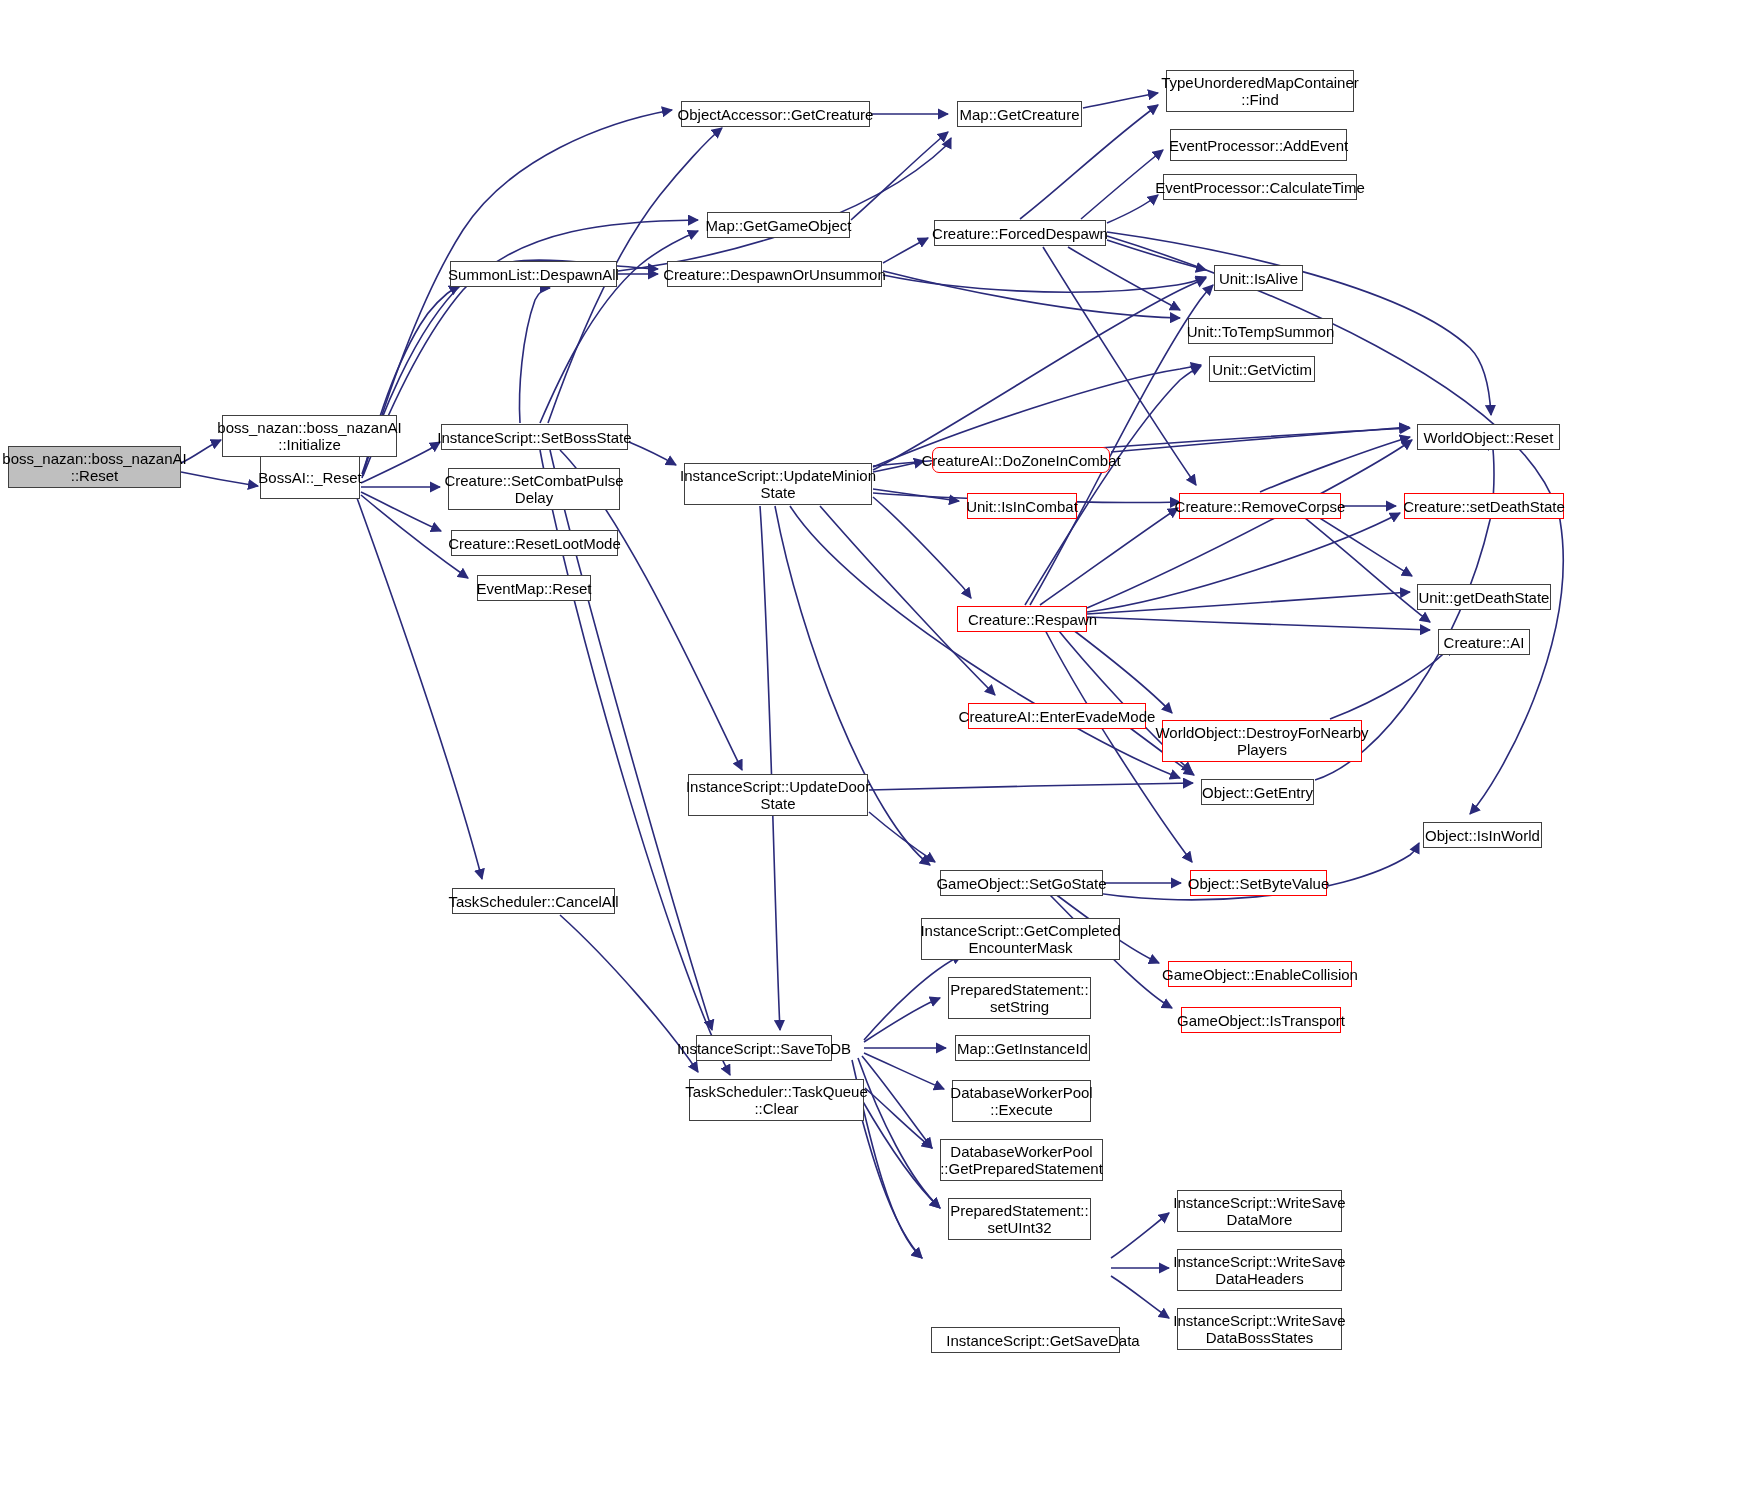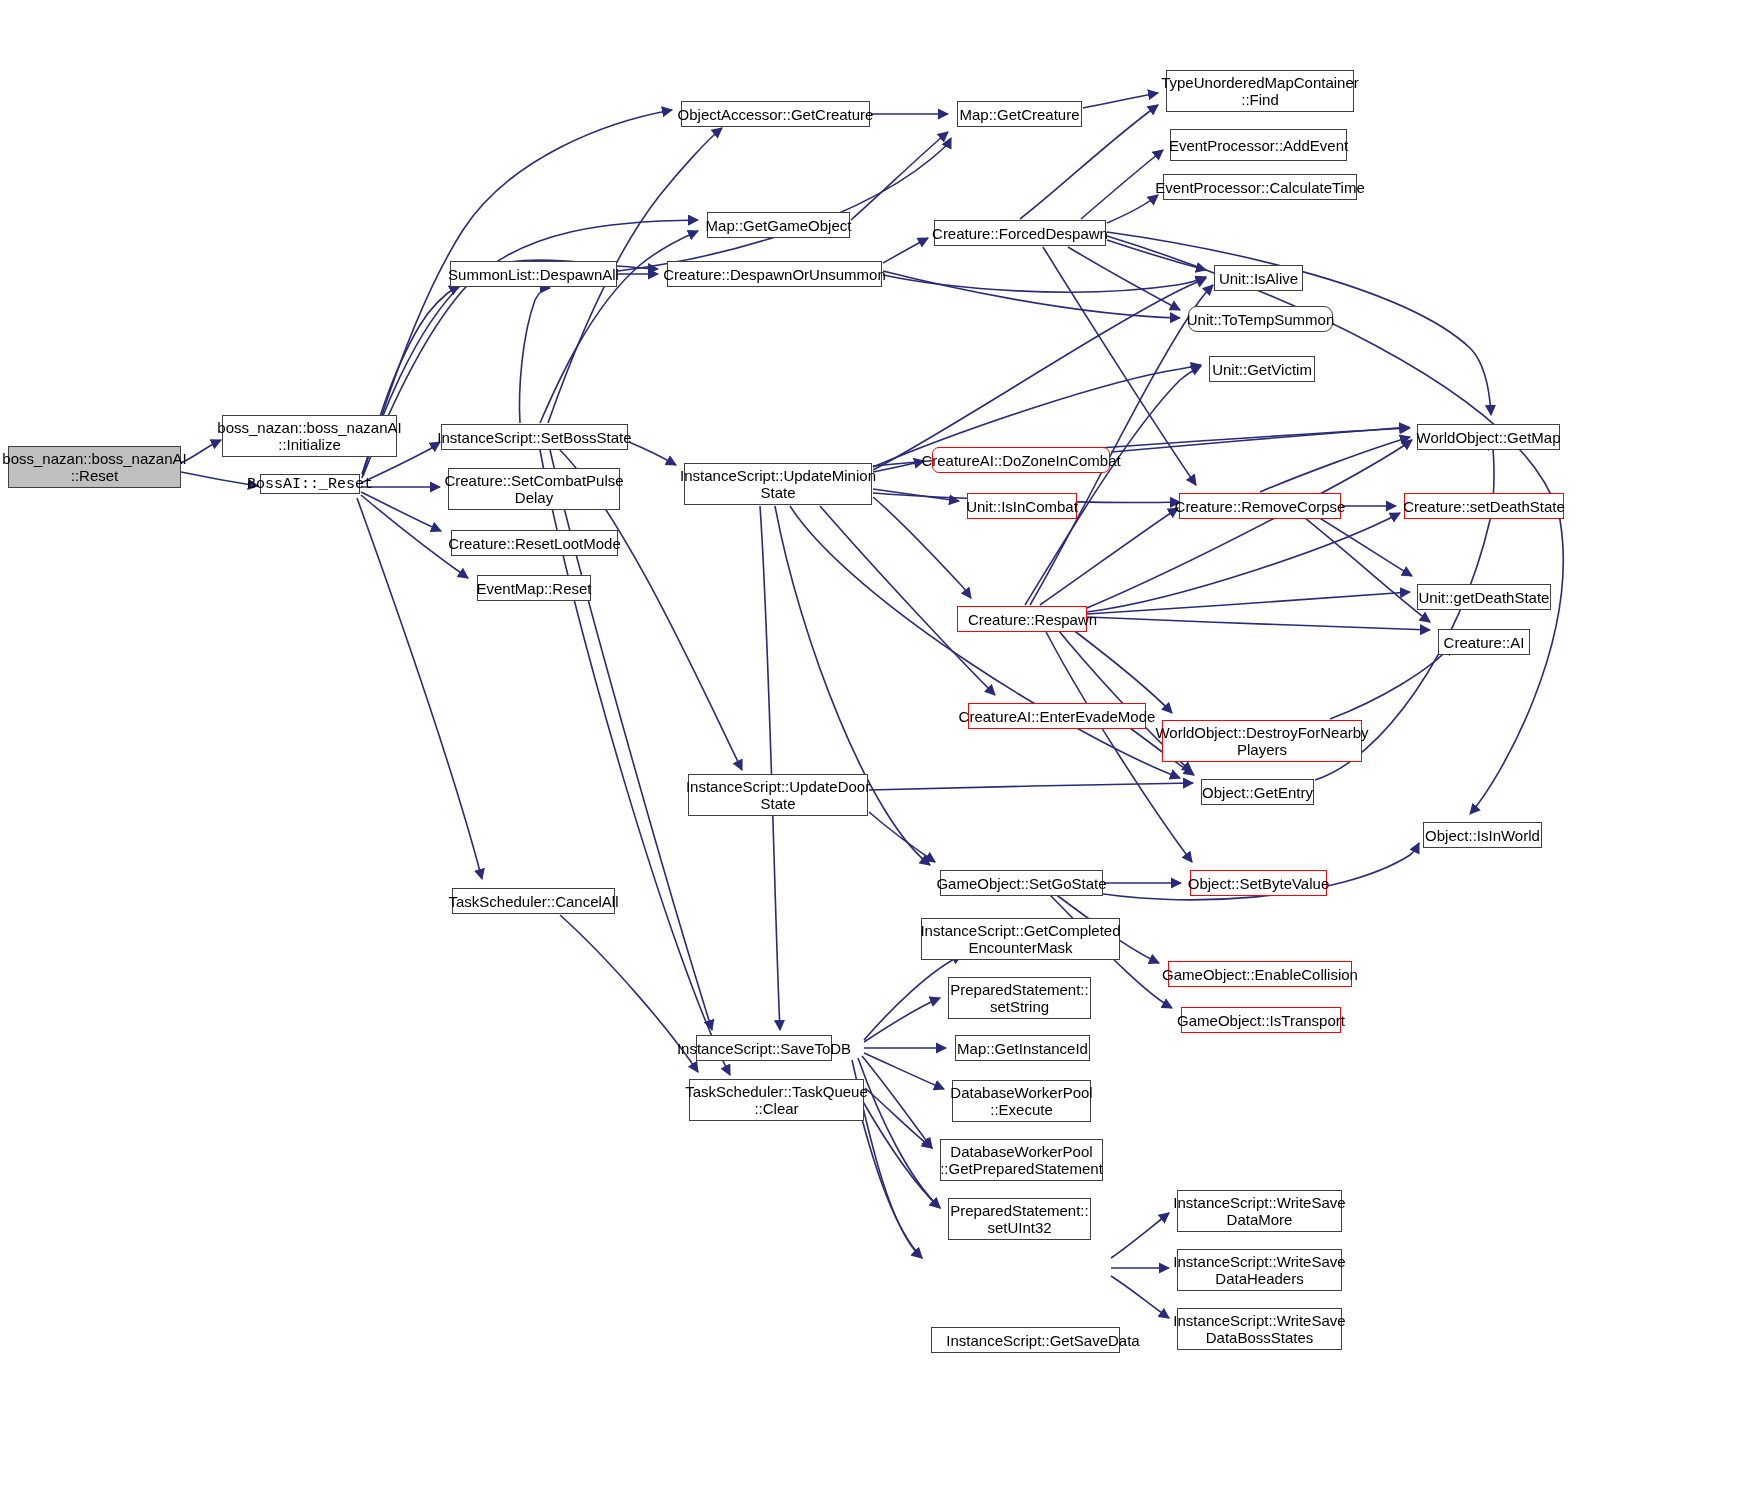--- a/index.html
+++ b/index.html
@@ -129,45 +129,45 @@
         <path d="M1111,1268 C1135,1268 1155,1268 1169,1268" marker-end="url(#arrow)"></path>
         <path d="M1111,1276 C1133,1290 1150,1305 1169,1318" marker-end="url(#arrow)"></path>
         <path d="M560,915 C610,960 670,1030 698,1072" marker-end="url(#arrow)"></path>
       </g>
   </svg>
   <div id="node-layer">
       <div class="node root" style="left: 8px; top: 446px; width: 173px; height: 42px;">boss_nazan::boss_nazanAI
 ::Reset</div>
       <div class="node" style="left: 222px; top: 415px; width: 175px; height: 42px;">boss_nazan::boss_nazanAI
 ::Initialize</div>
-      <div class="node" style="left: 260px; top: 474px; width: 100px; height: 20px; font-family: Liberation Mono, monospace;">BossAI::_Reset</div>
+      <div class="node" style="left: 260px; top: 456px; width: 100px; height: 43px;">BossAI::_Reset</div>
       <div class="node" style="left: 450px; top: 261px; width: 167px; height: 26px;">SummonList::DespawnAll</div>
       <div class="node" style="left: 441px; top: 424px; width: 187px; height: 26px;">InstanceScript::SetBossState</div>
       <div class="node" style="left: 448px; top: 468px; width: 172px; height: 42px;">Creature::SetCombatPulse
 Delay</div>
       <div class="node" style="left: 451px; top: 530px; width: 167px; height: 26px;">Creature::ResetLootMode</div>
       <div class="node" style="left: 477px; top: 575px; width: 114px; height: 26px;">EventMap::Reset</div>
       <div class="node" style="left: 452px; top: 888px; width: 163px; height: 26px;">TaskScheduler::CancelAll</div>
       <div class="node" style="left: 681px; top: 101px; width: 189px; height: 26px;">ObjectAccessor::GetCreature</div>
       <div class="node" style="left: 957px; top: 101px; width: 125px; height: 26px;">Map::GetCreature</div>
       <div class="node" style="left: 707px; top: 212px; width: 143px; height: 26px;">Map::GetGameObject</div>
       <div class="node" style="left: 667px; top: 261px; width: 215px; height: 26px;">Creature::DespawnOrUnsummon</div>
       <div class="node" style="left: 934px; top: 220px; width: 172px; height: 26px;">Creature::ForcedDespawn</div>
       <div class="node" style="left: 1166px; top: 70px; width: 188px; height: 42px;">TypeUnorderedMapContainer
 ::Find</div>
       <div class="node" style="left: 1170px; top: 129px; width: 177px; height: 32px;">EventProcessor::AddEvent</div>
       <div class="node" style="left: 1163px; top: 174px; width: 194px; height: 26px;">EventProcessor::CalculateTime</div>
       <div class="node" style="left: 1214px; top: 265px; width: 89px; height: 26px;">Unit::IsAlive</div>
-      <div class="node" style="left: 1188px; top: 306px; width: 145px; height: 26px; border-radius: 9px;">Unit::ToTempSummon</div>
+      <div class="node" style="left: 1188px; top: 318px; width: 145px; height: 26px;">Unit::ToTempSummon</div>
       <div class="node" style="left: 1209px; top: 356px; width: 106px; height: 26px;">Unit::GetVictim</div>
       <div class="node" style="left: 684px; top: 463px; width: 188px; height: 42px;">InstanceScript::UpdateMinion
 State</div>
       <div class="node red" style="left: 932px; top: 447px; width: 178px; height: 26px; border-radius: 7px;">CreatureAI::DoZoneInCombat</div>
       <div class="node red" style="left: 967px; top: 493px; width: 110px; height: 26px;">Unit::IsInCombat</div>
-      <div class="node" style="left: 1417px; top: 424px; width: 143px; height: 26px;">WorldObject::GetMap</div>
+      <div class="node" style="left: 1417px; top: 424px; width: 143px; height: 26px;">WorldObject::Reset</div>
       <div class="node red" style="left: 1179px; top: 493px; width: 162px; height: 26px;">Creature::RemoveCorpse</div>
       <div class="node red" style="left: 1404px; top: 493px; width: 160px; height: 26px;">Creature::setDeathState</div>
       <div class="node" style="left: 1417px; top: 584px; width: 134px; height: 26px;">Unit::getDeathState</div>
       <div class="node" style="left: 1438px; top: 629px; width: 92px; height: 26px;">Creature::AI</div>
       <div class="node red" style="left: 957px; top: 606px; width: 130px; height: 26px; padding-left: 21px;">Creature::Respawn</div>
       <div class="node red" style="left: 968px; top: 703px; width: 178px; height: 26px;">CreatureAI::EnterEvadeMode</div>
       <div class="node red" style="left: 1162px; top: 720px; width: 200px; height: 42px;">WorldObject::DestroyForNearby
 Players</div>
       <div class="node" style="left: 1201px; top: 779px; width: 113px; height: 26px;">Object::GetEntry</div>
       <div class="node" style="left: 1423px; top: 822px; width: 119px; height: 26px;">Object::IsInWorld</div>

